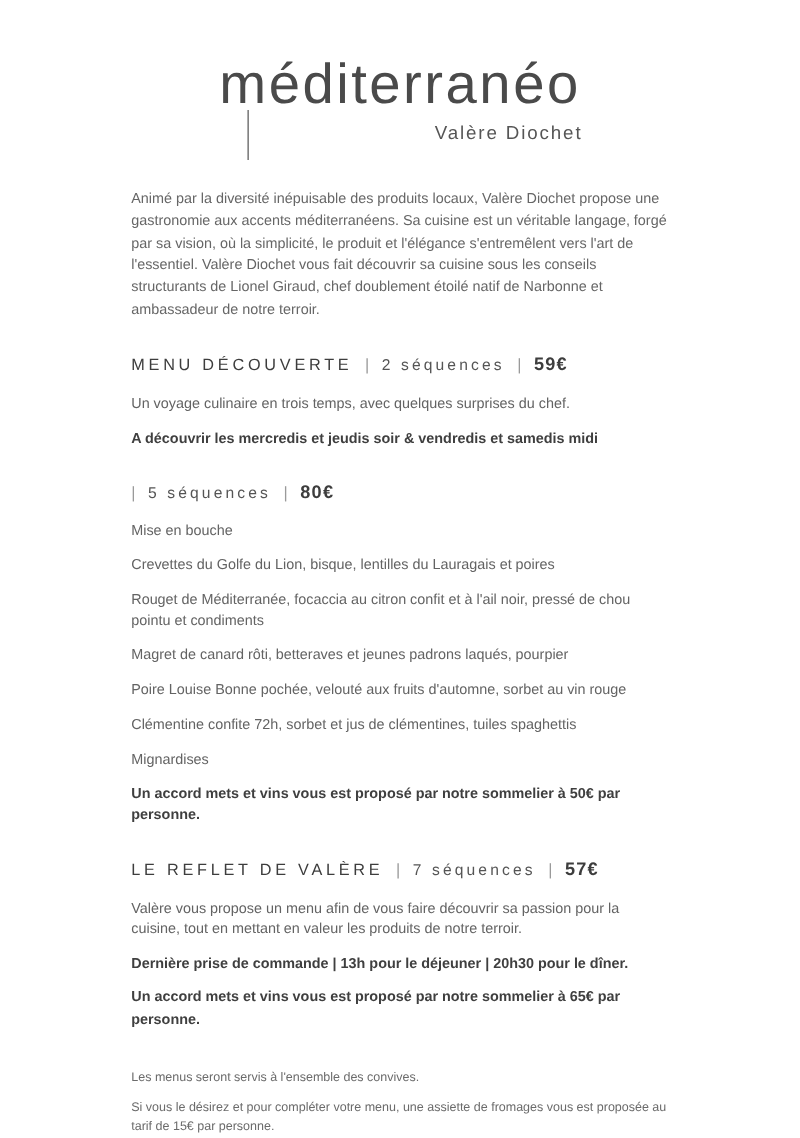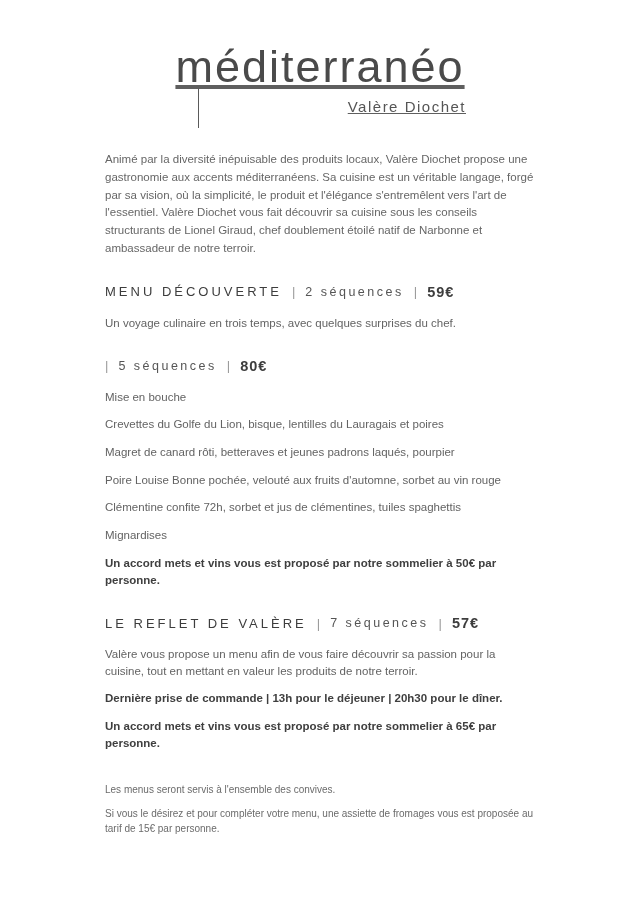--- a/index.html
+++ b/index.html
@@ -2,21 +2,21 @@
 <html><head>
 <meta charset="utf-8">
 <style>
   * { margin:0; padding:0; box-sizing:border-box; }
   html,body { background:#ffffff; }
   body { font-family:"Liberation Sans", sans-serif; }
   .page {
     width:640px; height:910px; margin:0 auto; background:#ffffff;
     padding:44px 105px 20px 105px; overflow:hidden; color:#5f5f5f;
   }
-  .header { width:320px; margin:0 auto 36px auto; position:relative;text-decoration:underline; }
+  .header { width:320px; margin:0 auto 36px auto; position:relative; }
   .brand {
     font-size:45px; font-weight:300; color:#4a4a4a;
     letter-spacing:2px; text-align:center; line-height:1; white-space:nowrap;
   }
   .accent-line {
     position:absolute; left:38px; top:44px; width:1px; height:40px;
     background:#5a5a5a;
   }
   .chef {
     text-align:right; font-size:15px; letter-spacing:1.5px; color:#555555;
@@ -63,31 +63,33 @@
 
   <section class="menu">
     <div class="menu-heading">
       <span class="menu-title">MENU DÉCOUVERTE</span>
       <span class="sep">|</span>
       <span class="menu-seq">2 séquences</span>
       <span class="sep">|</span>
       <span class="menu-price">59€</span>
     </div>
     <p class="body-text">Un voyage culinaire en trois temps, avec quelques surprises du chef.</p>
+    <p class="bold-note">A découvrir les mercredis et jeudis soir &amp; vendredis et samedis midi</p>
   </section>
 
   <section class="menu">
     <div class="menu-heading">
       <span class="sep">|</span>
       <span class="menu-seq">5 séquences</span>
       <span class="sep">|</span>
       <span class="menu-price">80€</span>
     </div>
     <p class="body-text">Mise en bouche</p>
     <p class="body-text">Crevettes du Golfe du Lion, bisque, lentilles du Lauragais et poires</p>
+    <p class="body-text">Rouget de Méditerranée, focaccia au citron confit et à l'ail noir, pressé de chou pointu et condiments</p>
     <p class="body-text">Magret de canard rôti, betteraves et jeunes padrons laqués, pourpier</p>
     <p class="body-text">Poire Louise Bonne pochée, velouté aux fruits d'automne, sorbet au vin rouge</p>
     <p class="body-text">Clémentine confite 72h, sorbet et jus de clémentines, tuiles spaghettis</p>
     <p class="body-text">Mignardises</p>
     <p class="bold-note">Un accord mets et vins vous est proposé par notre sommelier à 50€ par personne.</p>
   </section>
 
   <section class="menu">
     <div class="menu-heading">
       <span class="menu-title">LE REFLET DE VALÈRE</span>

